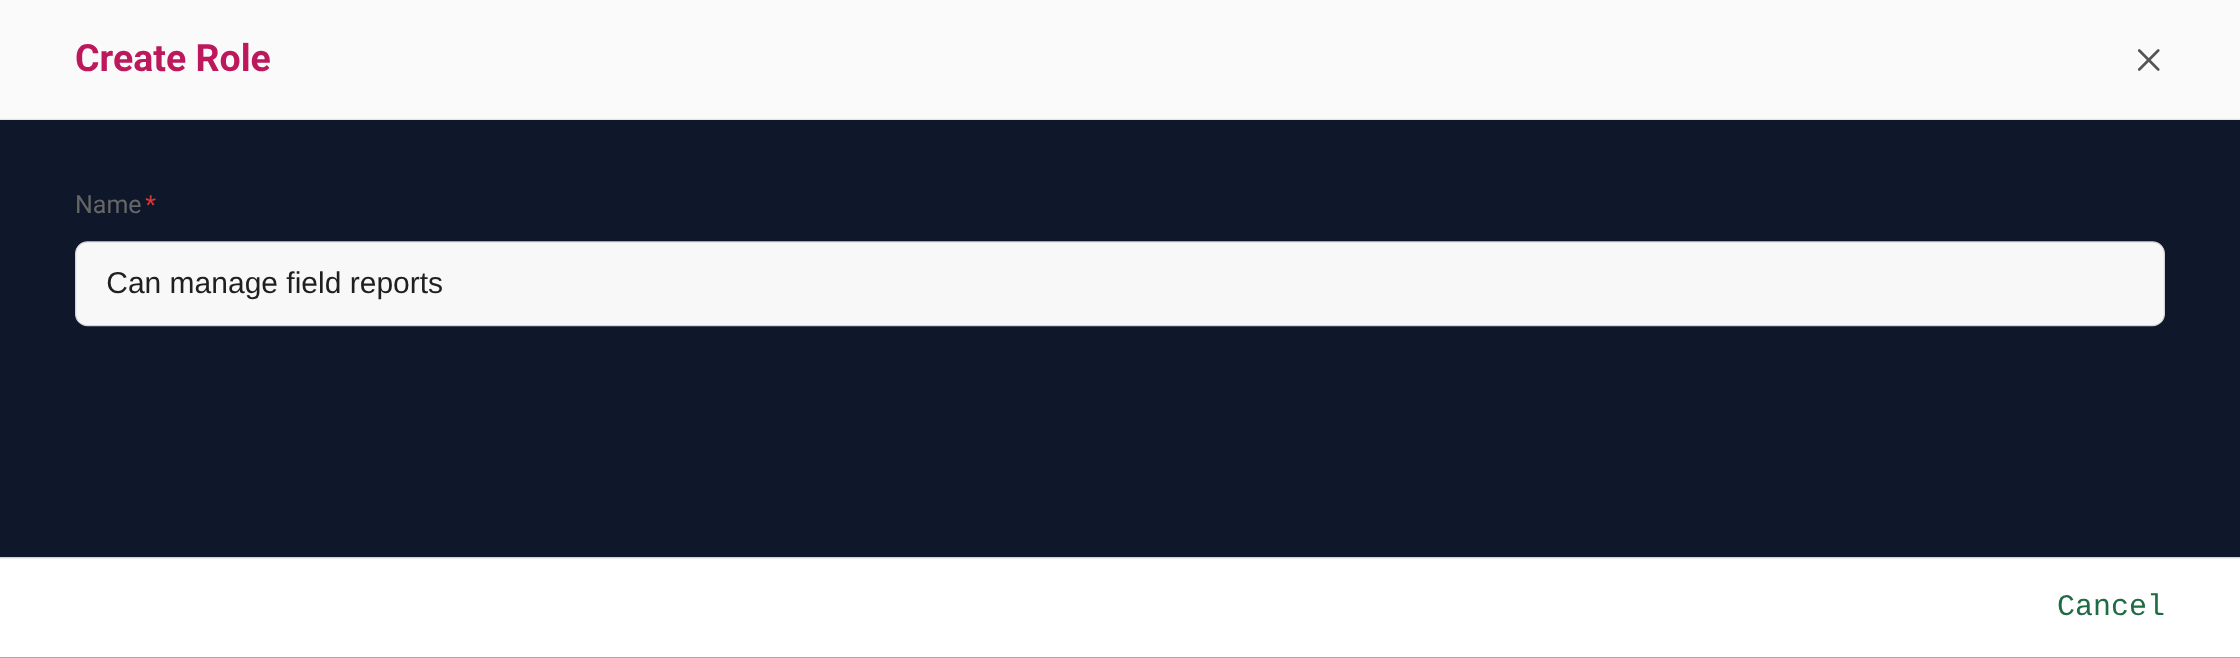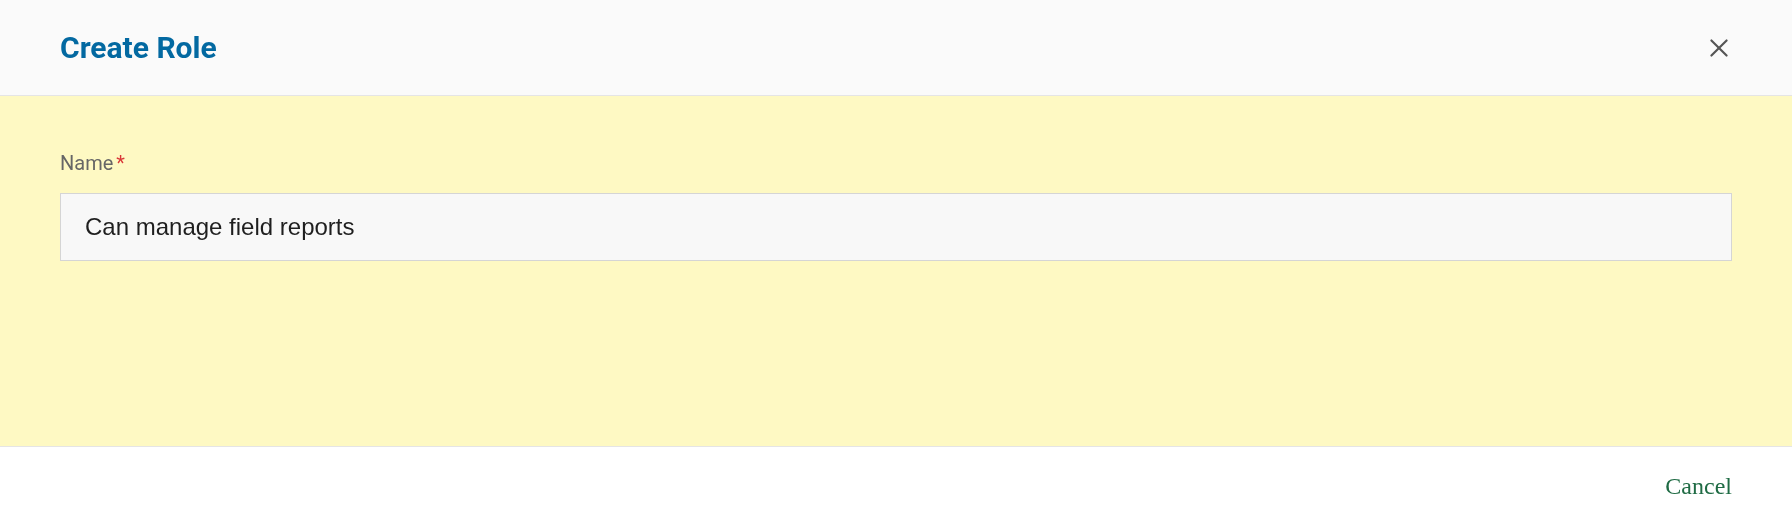--- a/index.html
+++ b/index.html
@@ -23,77 +23,77 @@
       display: flex;
       align-items: center;
       justify-content: space-between;
       padding: 30px 60px 30px 60px;
       background: #fafafa;
       border-bottom: 1px solid #e5e5e5;
     }
     .title {
       font-size: 30px;
       font-weight: 700;
-      color: #0369a1;
+      color: #be185d;
     }
     .close-icon {
       width: 26px;
       height: 26px;
       cursor: pointer;
       color: #555;
       display: flex;
       align-items: center;
       justify-content: center;
     }
     .close-icon svg {
       width: 26px;
       height: 26px;
     }
     .content {
       flex: 1;
       padding: 55px 60px 40px 60px;
-      background: #fef9c3;
+      background: #0f172a;
     }
     .field-label {
       font-size: 20px;
       color: #666;
       margin-bottom: 18px;
       display: block;
     }
     .required-star {
       color: #d93838;
       margin-left: 3px;
     }
     .text-input {
       width: 100%;
       height: 68px;
       border: 1px solid #d5d5d5;
       background: #f8f8f8;
-      border-radius: 0;
+      border-radius: 10px;
       font-size: 24px;
       color: #1f1f1f;
       padding: 0 24px;
       outline: none;
     }
     .footer {
       border-top: 1px solid #e5e5e5;
       padding: 26px 60px;
       display: flex;
       justify-content: flex-end;
       align-items: center;
       gap: 32px;
       background: #ffffff;
     }
     .cancel-link {
       font-size: 24px;
       color: #1f6b44;
       background: none;
       border: none;
       cursor: pointer;
-      font-family: Liberation Serif, serif;
+      font-family: Liberation Mono, monospace;
     }
     .save-button {
       background: #2f72d6;
       color: #ffffff;
       border: none;
       border-radius: 40px;
       font-size: 24px;
       font-weight: 500;
       padding: 22px 44px;
       cursor: pointer;

